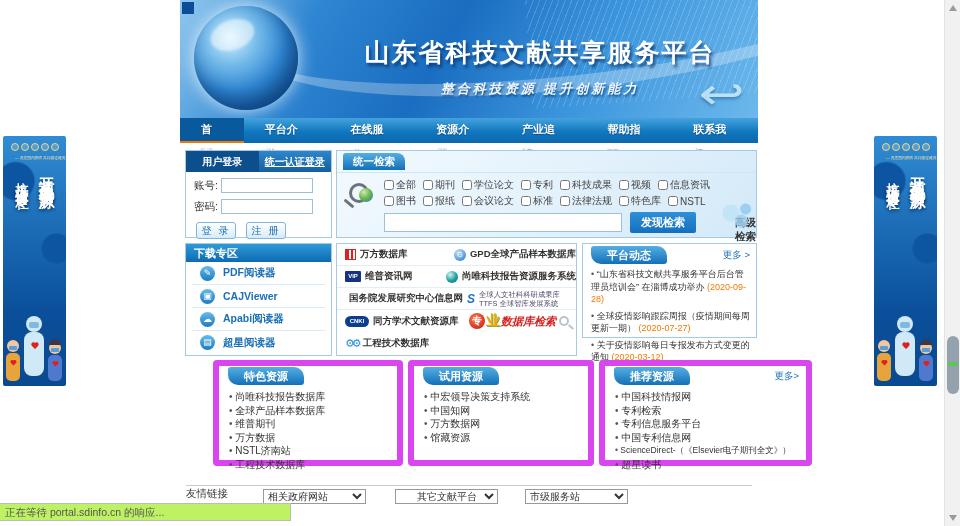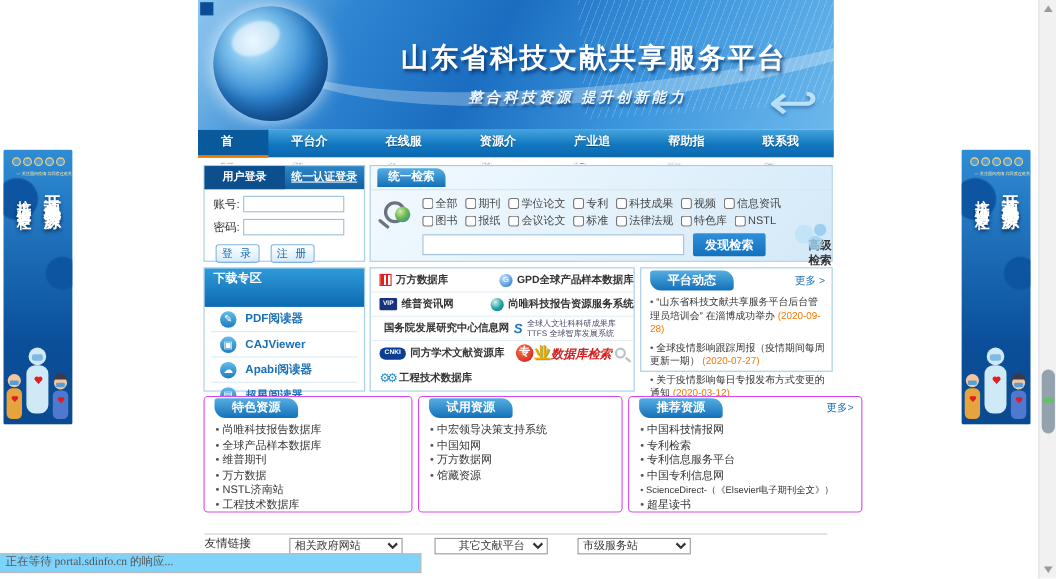--- a/index.html
+++ b/index.html
@@ -20,21 +20,21 @@
   .banner .swoosh { position:absolute; left:60px; top:-70px; width:650px; height:160px; border-radius:50%;
                     border-bottom:14px solid rgba(255,255,255,.28); transform:rotate(-6deg); }
   .globe { position:absolute; left:14px; top:6px; width:104px; height:104px; border-radius:50%;
            background:radial-gradient(circle at 35% 30%,#d9f1ff 0%,#7cc0ec 25%,#2f86d2 55%,#0b4c96 100%);
            box-shadow:0 0 18px rgba(255,255,255,.8), inset -6px -10px 18px rgba(4,40,90,.55); }
   .globe:after { content:""; position:absolute; left:16px; top:14px; width:45px; height:30px; border-radius:50%;
                  background:rgba(255,255,255,.5); filter:blur(1px); transform:rotate(-20deg); }
   .site-title { position:absolute; left:150px; top:36px; width:420px; text-align:center;
                 font-size:25px; font-weight:bold; color:#fff; letter-spacing:2px;
                 text-shadow:2px 3px 3px rgba(5,45,100,.75); }
-  .site-slogan { position:absolute; left:185px; top:80px; width:320px; text-align:center;
+  .site-slogan { position:absolute; left:200px; top:80px; width:320px; text-align:center;
                  font-size:13px; font-weight:bold; font-style:italic; color:#eef8ff; letter-spacing:3px;
                  text-shadow:1px 2px 2px rgba(5,45,100,.7); }
   .back-arrow { position:absolute; right:18px; bottom:2px; font-size:44px; line-height:44px;
                 color:rgba(205,238,255,.85); transform:scaleX(1.25); text-shadow:0 2px 3px rgba(5,45,100,.4); }
 
   
   .nav { position:absolute; left:0; top:118px; width:578px; height:25px; display:flex;
          background:linear-gradient(#44a3dd,#1177bf 55%,#0b67ae); }
   .nav-item { padding:0 21px; line-height:23px; font-size:11px; font-weight:bold; color:#fff; cursor:pointer;
               text-shadow:0 1px 1px rgba(0,40,80,.5); }
@@ -75,21 +75,21 @@
   .discover-btn { position:absolute; left:293px; top:61px; width:66px; height:21px; border:none; border-radius:2px;
                   background:linear-gradient(#2f8fd9,#1470bd); color:#fff; font-size:11px; font-weight:bold; cursor:pointer; }
   .adv-link { position:absolute; left:369px; top:65px; font-size:10.5px; font-weight:bold; color:#333; cursor:pointer;margin-left:29px; }
   .flower { position:absolute; right:2px; bottom:0px; width:42px; height:40px; opacity:.8;
             background:radial-gradient(circle at 70% 60%,#9fd1f0 0 6px,transparent 7px),
                        radial-gradient(circle at 45% 40%,#bfe2f6 0 8px,transparent 9px),
                        radial-gradient(circle at 80% 30%,#8ec9ee 0 5px,transparent 6px); }
 
   
   .download { left:5px; top:243px; width:147px; height:113px; }
-  .dl-head { height:35px; line-height:18px; padding-left:8px; font-size:11px; font-weight:bold; color:#fff;
+  .dl-head { height:18px; line-height:18px; padding-left:8px; font-size:11px; font-weight:bold; color:#fff;
              background:linear-gradient(#2f9ad8,#0d6ab2); }
   .dl-item { display:flex; align-items:center; height:23px; margin:0 6px; gap:8px; cursor:pointer;
              border-bottom:1px solid #dcecf7; padding-left:8px; }
   .dl-item:last-child { border-bottom:none; }
   .dl-ico { width:15px; height:15px; border-radius:50%; background:linear-gradient(#66bbea,#1a7cc0);
             color:#fff; font-size:9px; line-height:15px; text-align:center; flex:0 0 15px; }
   .dl-label { font-size:10.5px; color:#1a6fb5;font-weight:bold; }
 
   
   .dbpanel { left:156px; top:243px; width:241px; height:113px; font-size:10px; color:#333; }
@@ -122,21 +122,21 @@
   .news-tab { position:absolute; left:8px; top:2px; padding:0 16px; height:18px; line-height:18px;
               background:linear-gradient(#55aee2,#1470b8); border-radius:3px 10px 3px 10px;
               color:#fff; font-size:11px; font-weight:bold; cursor:pointer; }
   .news-more { position:absolute; right:6px; top:5px; font-size:9.5px; color:#1a6fb5; cursor:pointer; }
   .news-list { padding:2px 6px 0 8px; }
   .news-item { font-size:9px; color:#333; line-height:12.5px; margin-bottom:4px; cursor:pointer; }
   .news-item:before { content:"• "; color:#555; }
   .news-date { color:#f57900; }
 
   
-  .res { top:360px; height:106px; border-radius:4px; border:1px solid #d946ef; }
+  .res { top:360px; height:106px; border-radius:4px; border:6px solid #d946ef;margin-left:28px; }
   .res-head { position:relative; height:22px; }
   .res-tab { position:absolute; left:9px; top:1px; padding:0 16px; height:18px; line-height:18px;
              background:linear-gradient(#55aee2,#1470b8); border-radius:3px 10px 3px 10px;
              color:#fff; font-size:11px; font-weight:bold; cursor:pointer; }
   .res-more { position:absolute; right:7px; top:4px; font-size:9.5px; color:#1a6fb5; cursor:pointer; }
   .res-list { padding:2px 4px 0 10px; }
   .res-item { font-size:10px; color:#333; line-height:13.5px; cursor:pointer; white-space:nowrap; }
   .res-item:before { content:"• "; color:#555; }
   .featured { left:5px; width:190px; }
   .trial { left:200px; width:186px; }
@@ -168,22 +168,22 @@
 
   
   .scrollbar { position:absolute; right:0; top:0; width:16px; height:526px; background:#f1f1f1; border-left:1px solid #e2e2e2; }
   .sb-arrow { position:absolute; left:4px; width:0; height:0; border-left:4px solid transparent; border-right:4px solid transparent; }
   .sb-arrow.up { top:5px; border-bottom:6px solid #9a9a9a; }
   .sb-arrow.down { bottom:5px; border-top:6px solid #9a9a9a; }
   .sb-thumb { position:absolute; left:2px; top:336px; width:12px; height:58px; background:#93a2ac; border-radius:6px; }
   .sb-mark { position:absolute; left:3px; top:362px; width:10px; height:4px; background:#5ec45e; }
 
   
-  .status-bar { position:absolute; left:0; top:503px; width:383px; height:18px; background:#7dd3fc;
-                border:1px solid #bbb; border-left:none; font-size:10.5px; color:#555; line-height:16px; padding-left:5px;font-family:Liberation Serif, serif; }
+  .status-bar { position:absolute; left:0; top:503px; width:291px; height:18px; background:#bef264;
+                border:1px solid #bbb; border-left:none; font-size:10.5px; color:#555; line-height:16px; padding-left:5px; }
 </style>
 </head>
 <body>
 
 <div class="page">
 
   <div class="side-banner sb-left">
     <div class="sb-badges">
       <span class="sb-badge"></span>
         <span class="sb-badge"></span>

